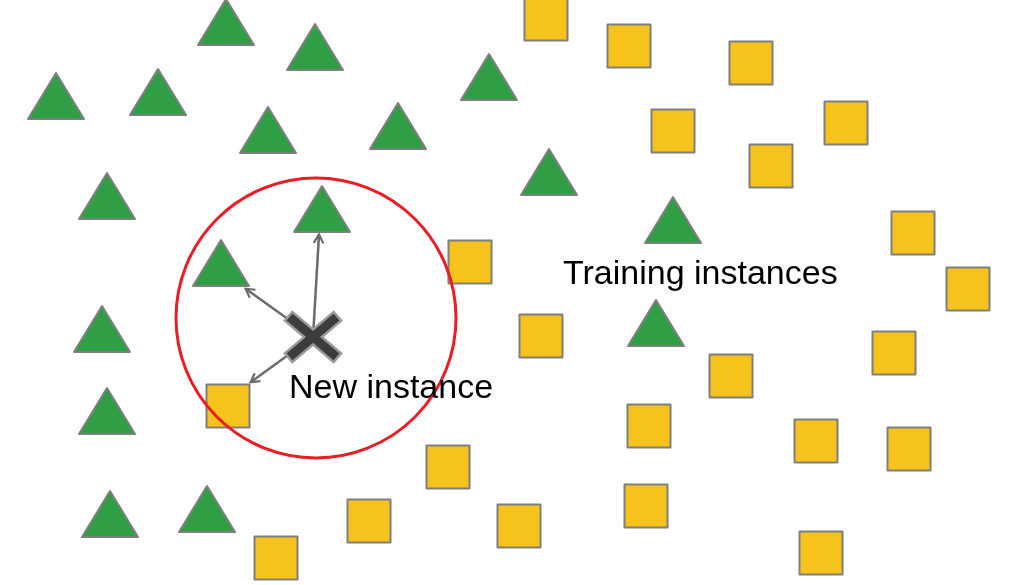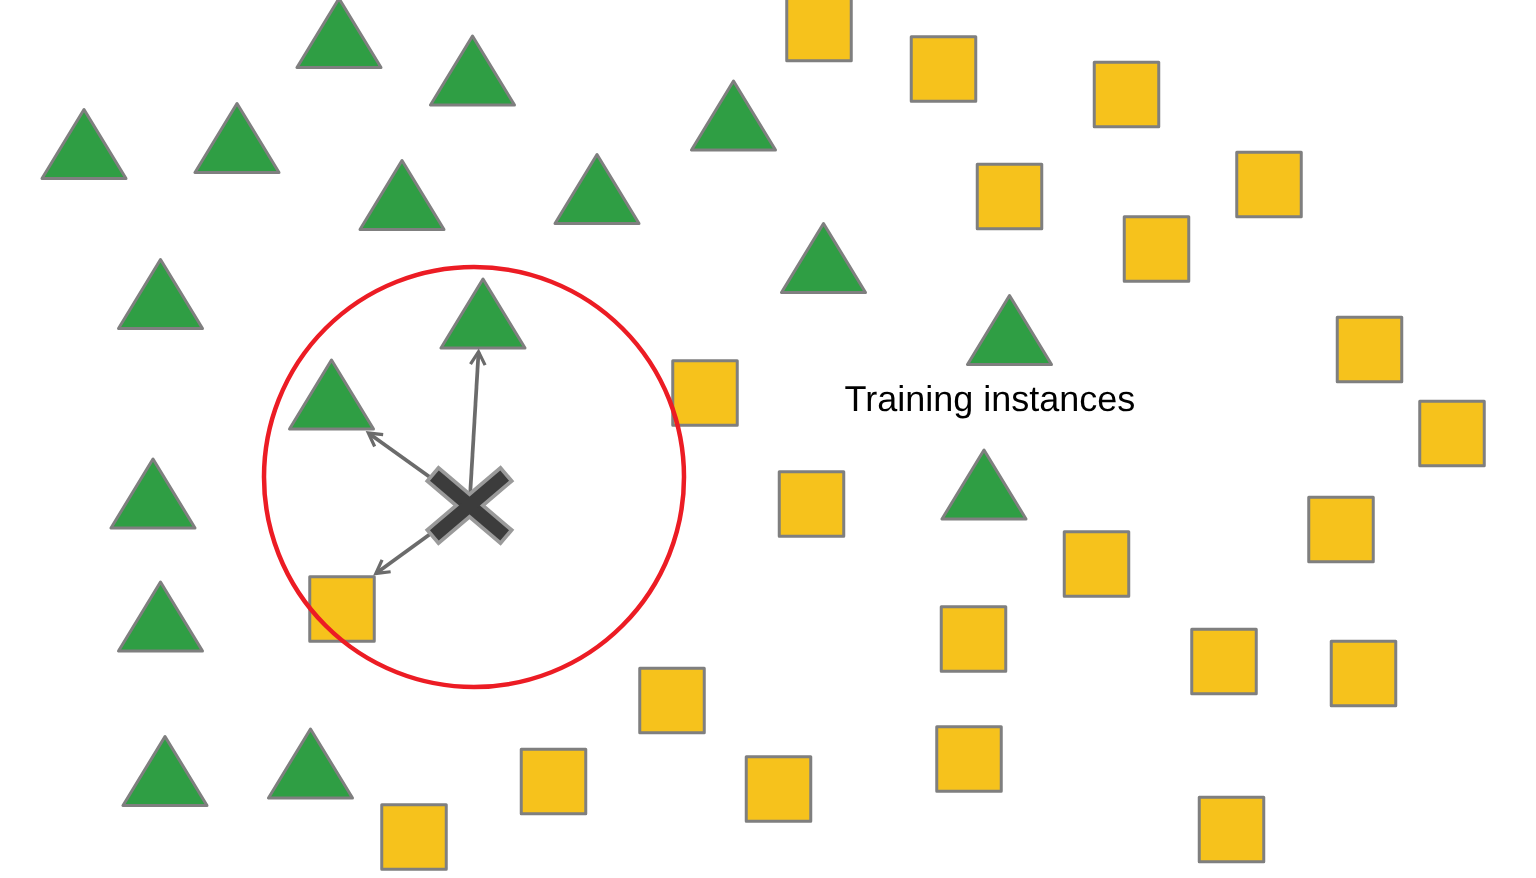--- a/index.html
+++ b/index.html
@@ -16,21 +16,21 @@
     font-family: "Liberation Sans", sans-serif;
   }
   #diagram-svg {
     position: absolute;
     top: 0;
     left: 0;
   }
   .label {
     position: absolute;
     color: #000000;
-    font-size: 24px;
+    font-size: 34px;
     line-height: 1.1;
     white-space: nowrap;
     user-select: none;
   }
 </style>
 </head>
 <body>
 
 <div id="canvas">
   <svg id="diagram-svg" width="1024" height="585" viewBox="0 0 1024 585">
@@ -83,13 +83,14 @@
       <line x1="313" y1="337" x2="246" y2="289" stroke="#6b6b6b" stroke-width="2.5" marker-end="url(#arrowhead)"></line>
       <line x1="313" y1="337" x2="251" y2="382" stroke="#6b6b6b" stroke-width="2.5" marker-end="url(#arrowhead)"></line>
       <g>
         <line x1="293" y1="320" x2="333" y2="354" stroke="#9a9a9a" stroke-width="14" stroke-linecap="square"></line>
         <line x1="293" y1="354" x2="333" y2="320" stroke="#9a9a9a" stroke-width="14" stroke-linecap="square"></line>
         <line x1="293" y1="320" x2="333" y2="354" stroke="#3c3c3c" stroke-width="9" stroke-linecap="square"></line>
         <line x1="293" y1="354" x2="333" y2="320" stroke="#3c3c3c" stroke-width="9" stroke-linecap="square"></line>
       </g>
     </svg>
   <div class="label" style="left: 563px; top: 254px;">Training instances</div>
+  <div class="label" style="left: 289px; top: 368px;">New instance</div>
 </div>
 
 </body></html>

